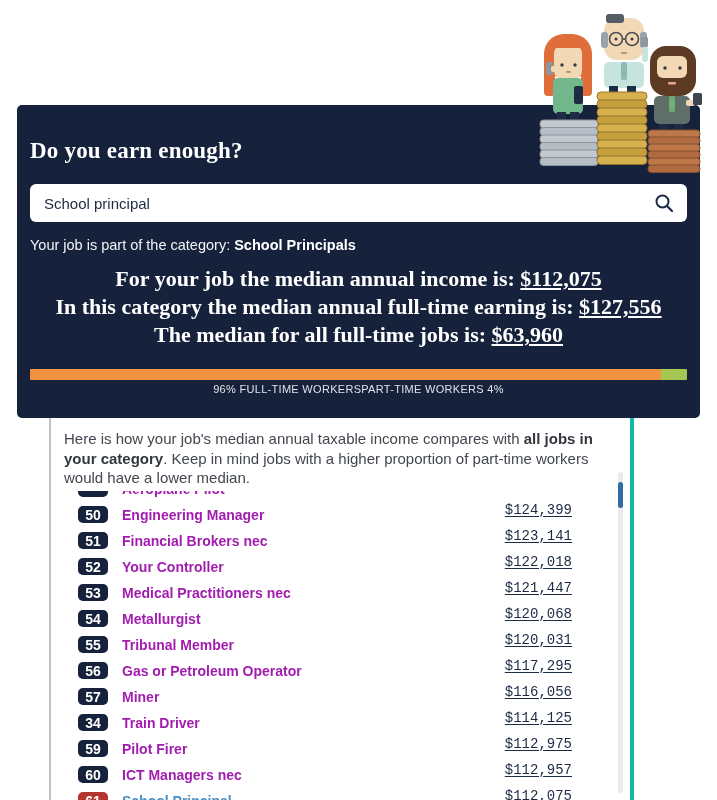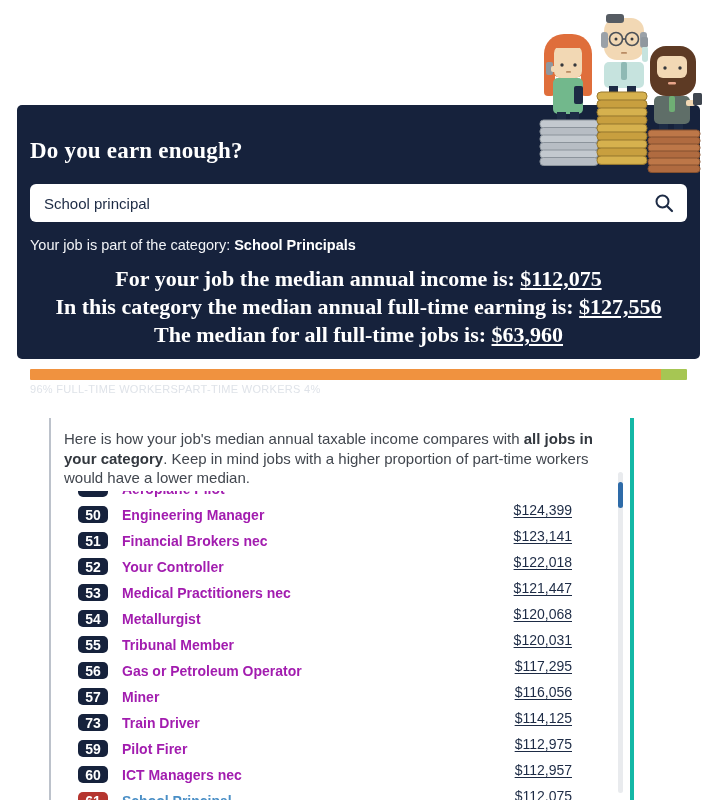--- a/index.html
+++ b/index.html
@@ -20,21 +20,21 @@
     height: 168px;
     z-index: 3;
   }
 
   
   .card {
     position: absolute;
     left: 17px;
     top: 105px;
     width: 683px;
-    height: 254px;
+    height: 313px;
     background: #16223c;
     border-radius: 5px;
     padding: 0 13px;
     z-index: 1;
   }
   .card h1 {
     padding-top: 33px;
     font-family: "Liberation Serif", serif;
     font-weight: bold;
     font-size: 23px;
@@ -81,21 +81,21 @@
     height: 11px;
     display: flex;
     overflow: hidden;
     border-radius: 1px;
   }
   .workerbar .ft { background: #f0923f; height: 100%; }
   .workerbar .pt { background: #a6c653; height: 100%; }
   .bar-labels {
     margin-top: 3px;
     display: flex;
-    justify-content: flex-start;
+    justify-content: center;
     font-size: 11px;
     letter-spacing: 0.3px;
     color: #dfe3e9;
   }
 
   
   .panel {
     position: absolute;
     left: 17px;
     top: 418px;
@@ -144,20 +144,21 @@
     color: #a21caf;
     white-space: nowrap;
   }
   .income {
     margin-left: auto;
     font-size: 14px;
     color: #1d2b45;
     text-decoration: underline;
     text-underline-offset: 2px;
     transform: translateY(-5px);
+    font-family: Liberation Mono, monospace;
   }
   .listrow.highlight .badge { background: #b5352f; }
   .listrow.highlight .job { color: #4a8fc6; }
 
   .scroll-track {
     position: absolute;
     right: 7px;
     top: 54px;
     width: 5px;
     height: 321px;
@@ -340,21 +341,21 @@
     <span class="badge">56</span>
     <span class="job">Gas or Petroleum Operator</span>
     <span class="income">$117,295</span>
   </div>
         <div class="listrow">
     <span class="badge">57</span>
     <span class="job">Miner</span>
     <span class="income">$116,056</span>
   </div>
         <div class="listrow">
-    <span class="badge">73</span>
+    <span class="badge">34</span>
     <span class="job">Train Driver</span>
     <span class="income">$114,125</span>
   </div>
         <div class="listrow">
     <span class="badge">59</span>
     <span class="job">Pilot Firer</span>
     <span class="income">$112,975</span>
   </div>
         <div class="listrow">
     <span class="badge">60</span>

